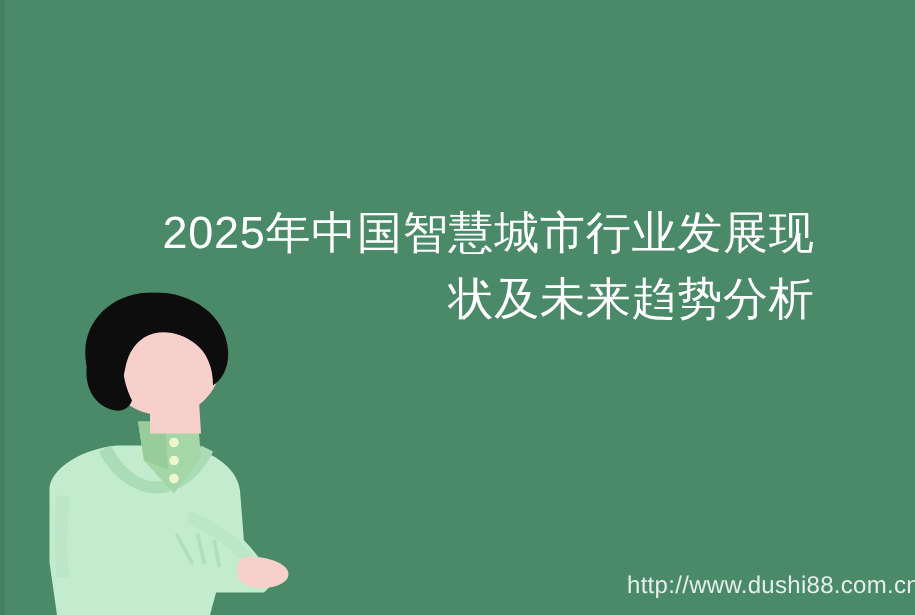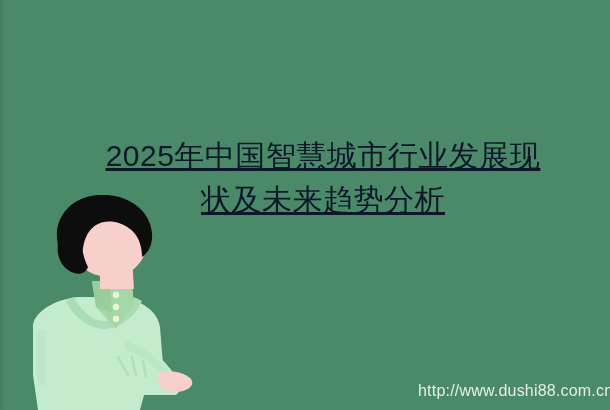--- a/index.html
+++ b/index.html
@@ -34,28 +34,27 @@
   #illustration svg {
     display: block;
     width: 210px;
     height: 215px;
   }
   #headline {
     position: absolute;
     left: 103px;
     top: 134px;
     width: 440px;
-    color: #0f172a;
+    color: #ffffff;
     font-size: 30px;
     line-height: 44px;
     letter-spacing: 0.5px;
     font-weight: 400;
-    text-align: center;
+    text-align: right;
     white-space: normal;
-    text-decoration: underline;
   }
   #watermark {
     position: absolute;
     left: 418px;
     top: 381px;
     color: rgba(255,255,255,0.86);
     font-size: 16px;
     line-height: 20px;
     letter-spacing: 0.2px;
     font-family: "Liberation Sans", "DejaVu Sans", sans-serif;

